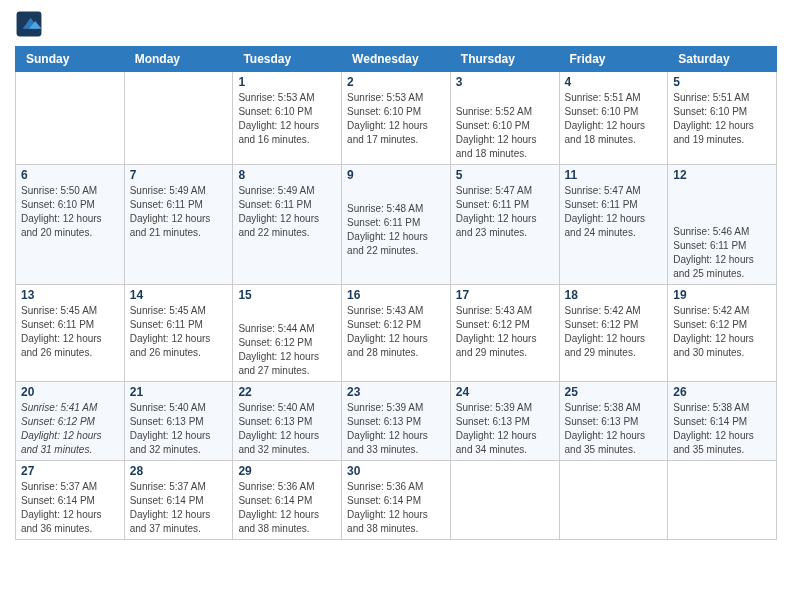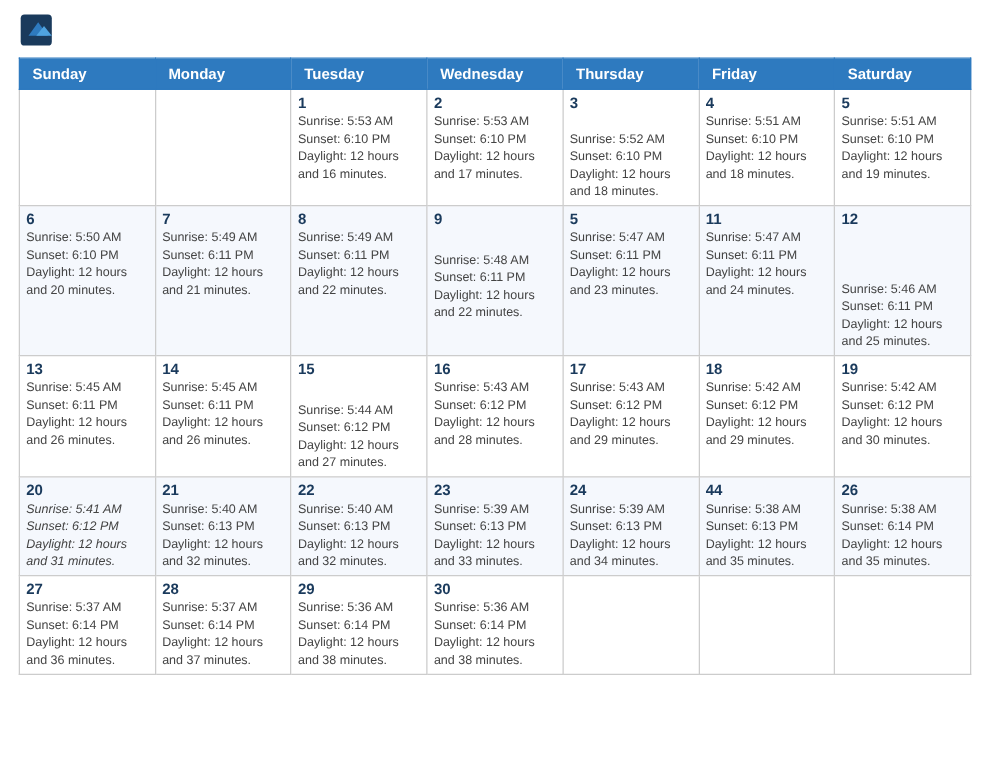--- a/index.html
+++ b/index.html
@@ -304,21 +304,21 @@
 and 33 minutes.</div>
           </td>
           <td>
             <span class="day-num">24</span>
             <div class="day-detail" style="white-space: pre-line;">Sunrise: 5:39 AM
 Sunset: 6:13 PM
 Daylight: 12 hours
 and 34 minutes.</div>
           </td>
           <td>
-            <span class="day-num">44</span>
+            <span class="day-num">25</span>
             <div class="day-detail" style="white-space: pre-line;">Sunrise: 5:38 AM
 Sunset: 6:13 PM
 Daylight: 12 hours
 and 35 minutes.</div>
           </td>
           <td>
             <span class="day-num">26</span>
             <div class="day-detail" style="white-space: pre-line;">Sunrise: 5:38 AM
 Sunset: 6:14 PM
 Daylight: 12 hours

